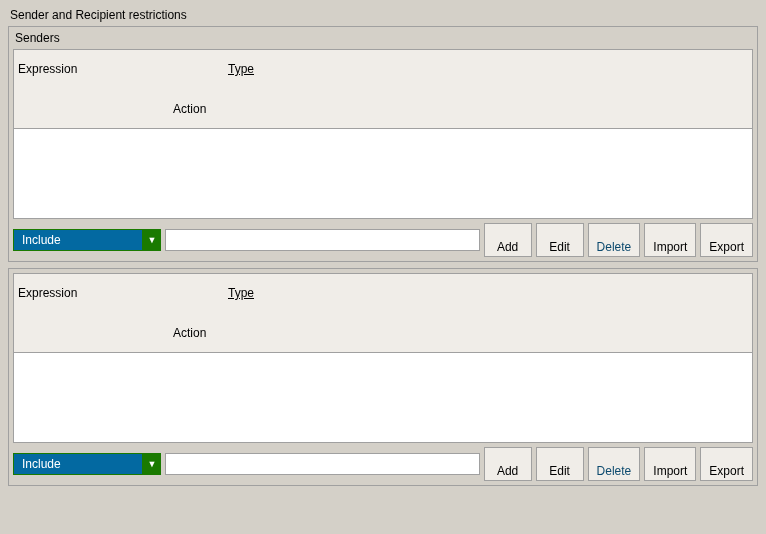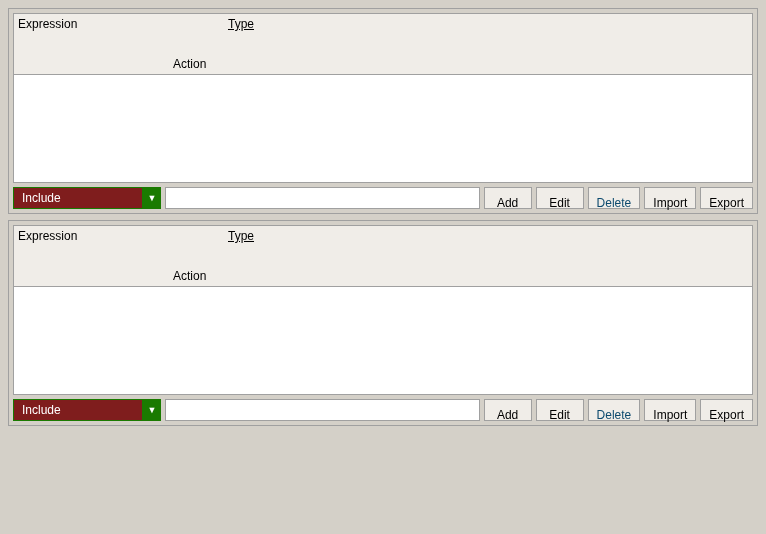--- a/index.html
+++ b/index.html
@@ -54,21 +54,21 @@
       border: 1px solid #a0a0a0;
       width: 100%;
       height: 170px;
       overflow-y: auto;
     }
 
     .table-header {
       display: flex;
       background: #f0ede8;
       border-bottom: 1px solid #a0a0a0;
-      padding: 3px 4px;
+      padding: 12px 4px;
     }
 
     .table-header-cell {
       font-size: 12px;
       color: #000;
       font-weight: normal;
     }
 
     .col-expression {
       width: 155px;
@@ -96,21 +96,21 @@
       margin-top: 4px;
       gap: 4px;
     }
 
     .dropdown-container {
       display: flex;
       align-items: center;
     }
 
     .include-btn {
-      background: #7f1d1d;
+      background: #0369a1;
       color: #fff;
       border: 1px solid #1a7a00;
       padding: 3px 8px;
       font-size: 12px;
       cursor: pointer;
       height: 22px;
       min-width: 130px;
       text-align: left;
     }
 
@@ -138,33 +138,58 @@
       outline: none;
     }
 
     .action-btn {
       height: 22px;
       min-width: 48px;
       border: 1px solid #a0a0a0;
       background: #f0ede8;
       cursor: pointer;
       font-size: 12px;
-      padding: 8px 8px;
+      padding: 16px 8px;
       color: #000;
     }
 
     .delete-btn {
       color: #0c4a6e;
     }
   </style>
 </head>
 <body>
 
 <div class="main-container">
 
+  <div class="page-title">Sender and Recipient restrictions</div>
+
+  <div class="section-container">
+    <div class="section-label">Senders</div>
+    <div class="table-container">
+      <div class="table-header">
+        <div class="table-header-cell col-expression">Expression</div>
+        <div class="table-header-cell col-action">Action</div>
+        <div class="table-header-cell col-type">Type</div>
+      </div>
+      <div class="table-body"></div>
+    </div>
+    <div class="bottom-row">
+      <div class="dropdown-container">
+        <button class="include-btn">Include</button>
+        <button class="dropdown-arrow-btn">▼</button>
+      </div>
+      <input class="expression-input" type="text" style="">
+      <button class="action-btn">Add</button>
+      <button class="action-btn">Edit</button>
+      <button class="action-btn delete-btn">Delete</button>
+      <button class="action-btn">Import</button>
+      <button class="action-btn">Export</button>
+    </div>
+  </div>
 
   <div class="section-container">
     <div class="table-container">
       <div class="table-header">
         <div class="table-header-cell col-expression">Expression</div>
         <div class="table-header-cell col-action">Action</div>
         <div class="table-header-cell col-type">Type</div>
       </div>
       <div class="table-body"></div>
     </div>
@@ -175,36 +200,13 @@
       </div>
       <input class="expression-input" type="text" style="">
       <button class="action-btn">Add</button>
       <button class="action-btn">Edit</button>
       <button class="action-btn delete-btn">Delete</button>
       <button class="action-btn">Import</button>
       <button class="action-btn">Export</button>
     </div>
   </div>
 
-  <div class="section-container">
-    <div class="table-container">
-      <div class="table-header">
-        <div class="table-header-cell col-expression">Expression</div>
-        <div class="table-header-cell col-action">Action</div>
-        <div class="table-header-cell col-type">Type</div>
-      </div>
-      <div class="table-body"></div>
-    </div>
-    <div class="bottom-row">
-      <div class="dropdown-container">
-        <button class="include-btn">Include</button>
-        <button class="dropdown-arrow-btn">▼</button>
-      </div>
-      <input class="expression-input" type="text" style="">
-      <button class="action-btn">Add</button>
-      <button class="action-btn">Edit</button>
-      <button class="action-btn delete-btn">Delete</button>
-      <button class="action-btn">Import</button>
-      <button class="action-btn">Export</button>
-    </div>
-  </div>
-
 </div>
 
 </body></html>

